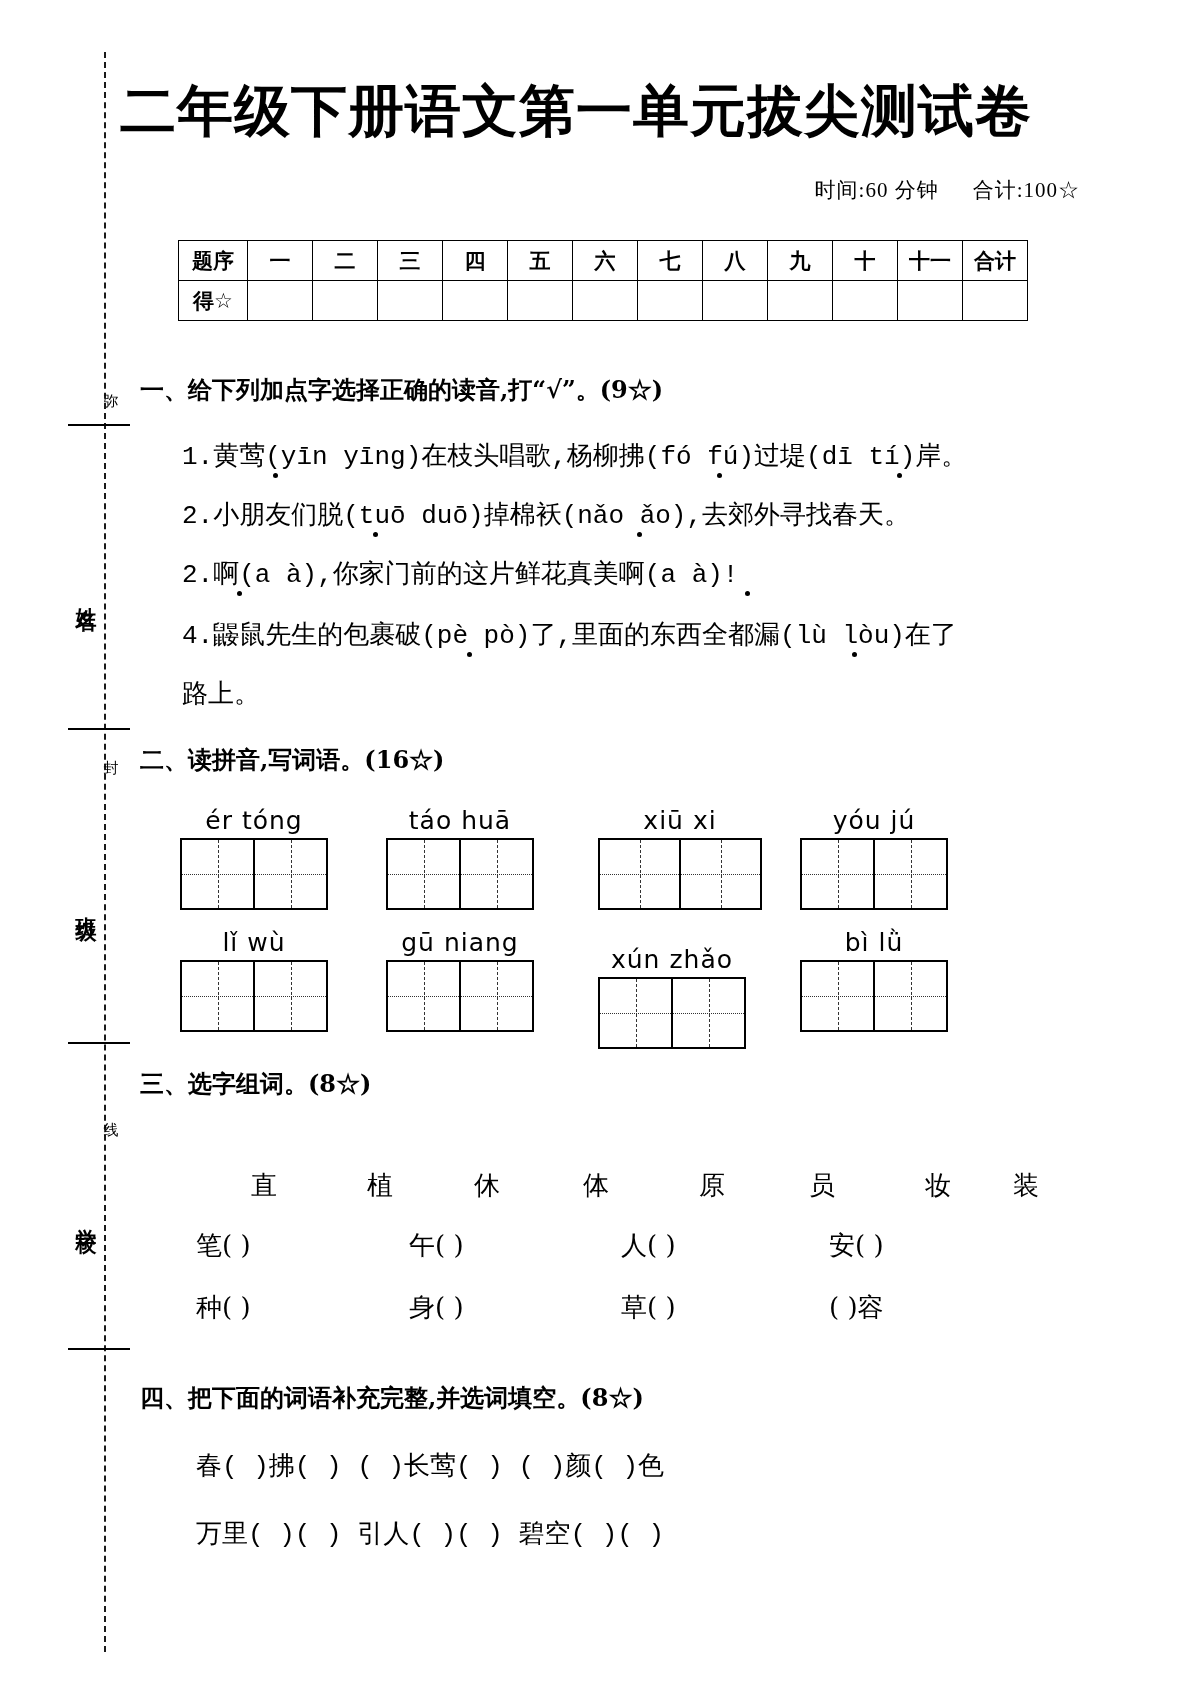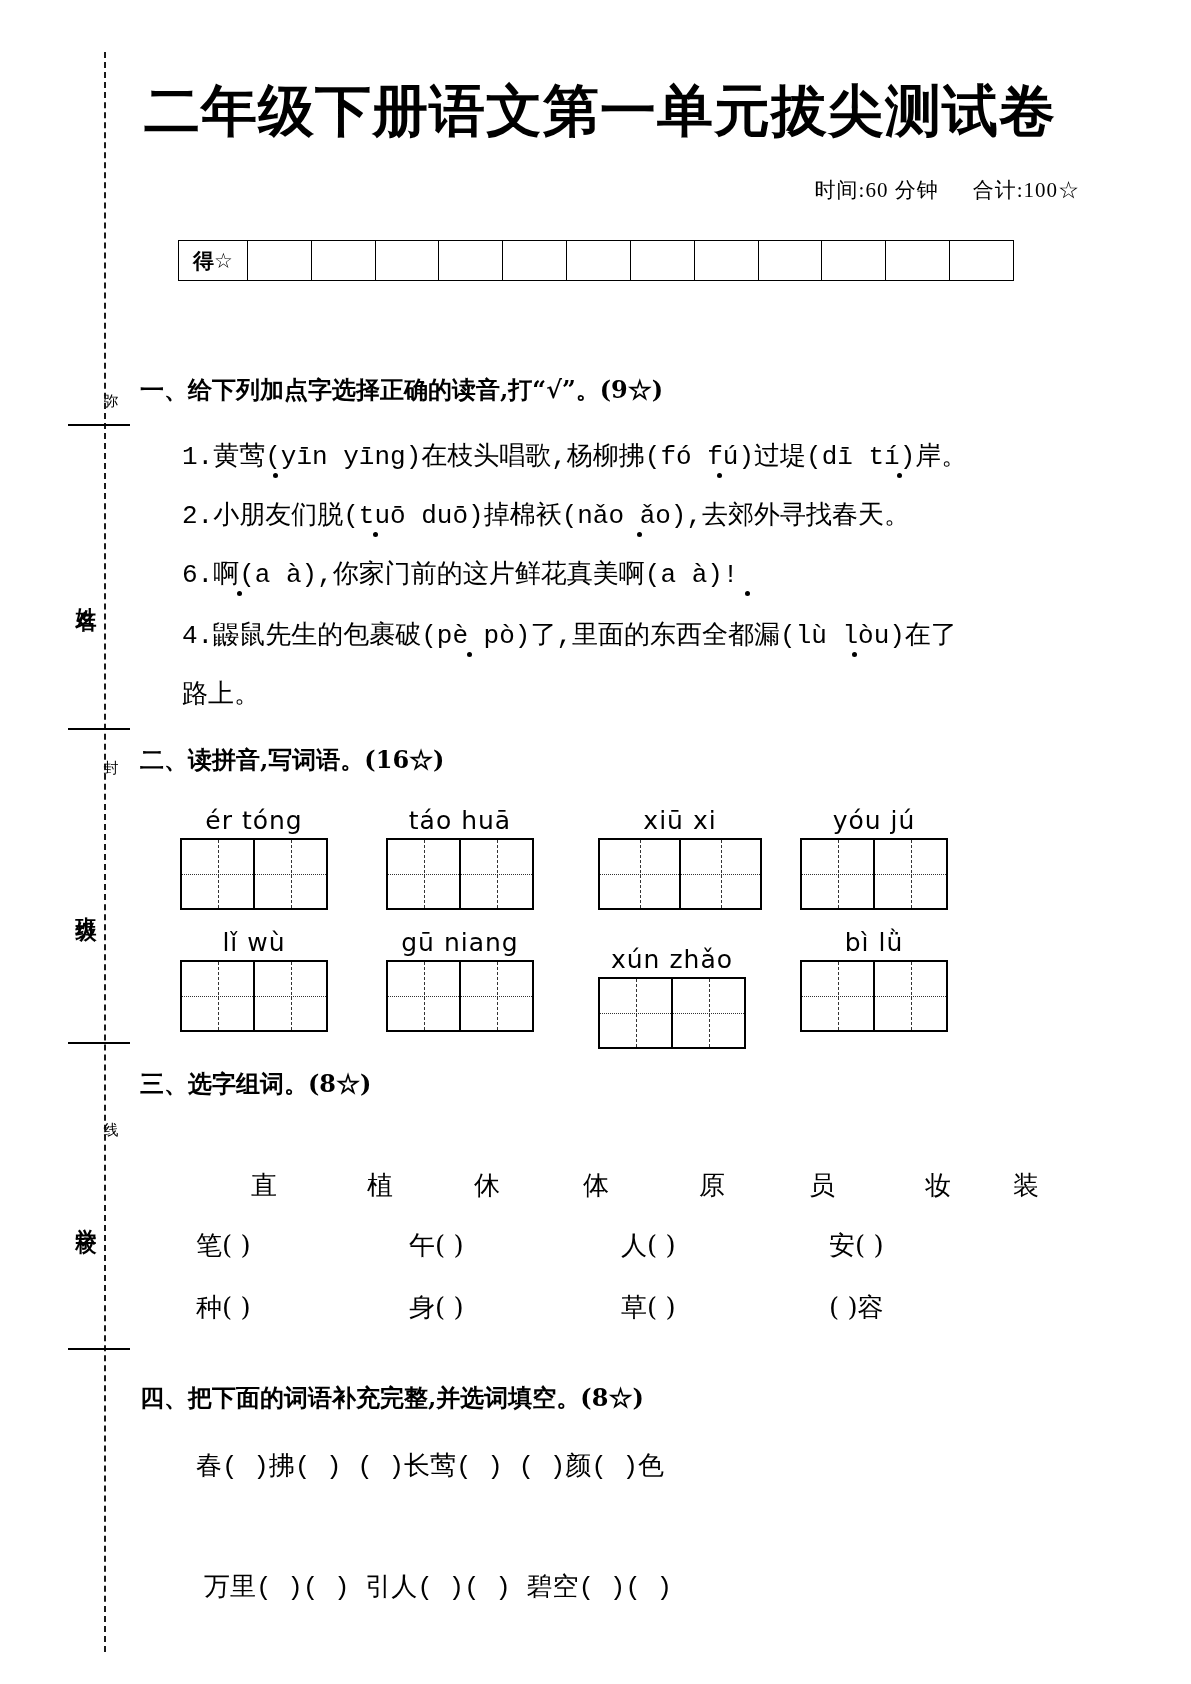--- a/index.html
+++ b/index.html
@@ -55,21 +55,20 @@
     writing-mode: vertical-rl;
     text-orientation: upright;
   }
 
   
   .title {
     position: absolute;
     left: 120px;
     top: 74px;
     width: 960px;
-    text-align: center;
     font-size: 56px;
     font-weight: bold;
     letter-spacing: 1px;
     font-family: "DejaVu Sans", "Liberation Sans", sans-serif;
     white-space: nowrap;
   }
   .subtitle {
     position: absolute;
     left: 120px;
     top: 176px;
@@ -187,20 +186,35 @@
 <div class="vmark" style="top:748px;">封</div>
 <div class="vmark" style="top:1110px;">线</div>
 
 <div class="title">二年级下册语文第一单元拔尖测试卷</div>
 <div class="subtitle">
   <span>时间:60 分钟</span><span class="gap"></span><span>合计:100☆</span>
 </div>
 
 <table class="scoretable">
   <tbody>
+      <tr>
+    <td class="hdr">题序</td>
+    <td class="wide">一</td>
+    <td class="wide">二</td>
+    <td class="wide">三</td>
+    <td class="wide">四</td>
+    <td class="wide">五</td>
+    <td class="wide">六</td>
+    <td class="wide">七</td>
+    <td class="wide">八</td>
+    <td class="wide">九</td>
+    <td class="wide">十</td>
+    <td class="wide">十一</td>
+    <td class="wide">合计</td>
+  </tr>
   <tr>
     <td class="hdr">得☆</td>
     <td></td>
     <td></td>
     <td></td>
     <td></td>
     <td></td>
     <td></td>
     <td></td>
     <td></td>
@@ -216,21 +230,21 @@
 
 <div class="qline" style="left:182px;top:438px;">1.黄莺(yīn  yīng)在枝头唱歌,杨柳拂(fó  fú)过堤(dī  tí)岸。</div>
 <div class="dotmark" style="left:273px;top:473px;"></div>
 <div class="dotmark" style="left:717px;top:473px;"></div>
 <div class="dotmark" style="left:897px;top:473px;"></div>
 
 <div class="qline" style="left:182px;top:497px;">2.小朋友们脱(tuō  duō)掉棉袄(nǎo  ǎo),去郊外寻找春天。</div>
 <div class="dotmark" style="left:373px;top:532px;"></div>
 <div class="dotmark" style="left:637px;top:532px;"></div>
 
-<div class="qline" style="left:182px;top:556px;">6.啊(a  à),你家门前的这片鲜花真美啊(a  à)!</div>
+<div class="qline" style="left:182px;top:556px;">2.啊(a  à),你家门前的这片鲜花真美啊(a  à)!</div>
 <div class="dotmark" style="left:237px;top:591px;"></div>
 <div class="dotmark" style="left:745px;top:591px;"></div>
 
 <div class="qline" style="left:182px;top:617px;">4.鼹鼠先生的包裹破(pè  pò)了,里面的东西全都漏(lù  lòu)在了</div>
 <div class="dotmark" style="left:467px;top:652px;"></div>
 <div class="dotmark" style="left:852px;top:652px;"></div>
 
 <div class="qline" style="left:182px;top:676px;">路上。</div>
 
 <div class="qhead" style="left:140px;top:744px;">二、读拼音,写词语。(16☆)</div>
@@ -309,13 +323,13 @@
   <span class="slot" style="width:213px;">笔(        )</span><span class="slot" style="width:212px;">午(        )</span><span class="slot" style="width:208px;">人(        )</span><span class="slot" style="width:180px;">安(        )</span>
 </div>
 
 <div class="charrow" style="left:196px;top:1290px;">
   <span class="slot" style="width:213px;">种(        )</span><span class="slot" style="width:212px;">身(        )</span><span class="slot" style="width:208px;">草(        )</span><span class="slot" style="width:180px;">(        )容</span>
 </div>
 
 <div class="qhead" style="left:140px;top:1382px;">四、把下面的词语补充完整,并选词填空。(8☆)</div>
 
 <div class="qline" style="left:196px;top:1448px;">春(      )拂(      ) (      )长莺(      ) (      )颜(      )色</div>
-<div class="qline" style="left:196px;top:1569px;margin-left:8px;">万里(      )(      )  引人(      )(      )  碧空(      )(      )</div>
+<div class="qline" style="left:196px;top:1516px;">万里(      )(      )  引人(      )(      )  碧空(      )(      )</div>
 
 </body></html>

